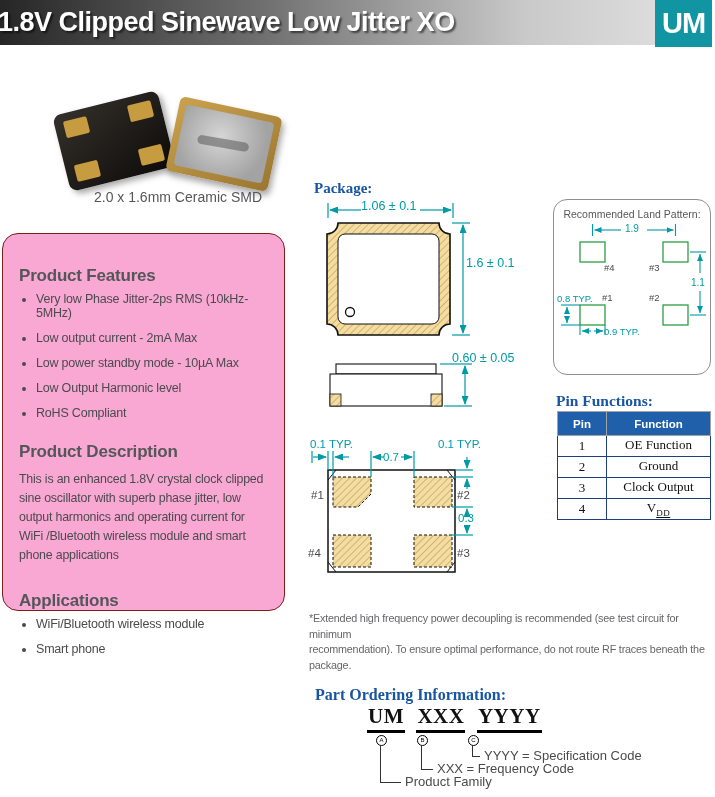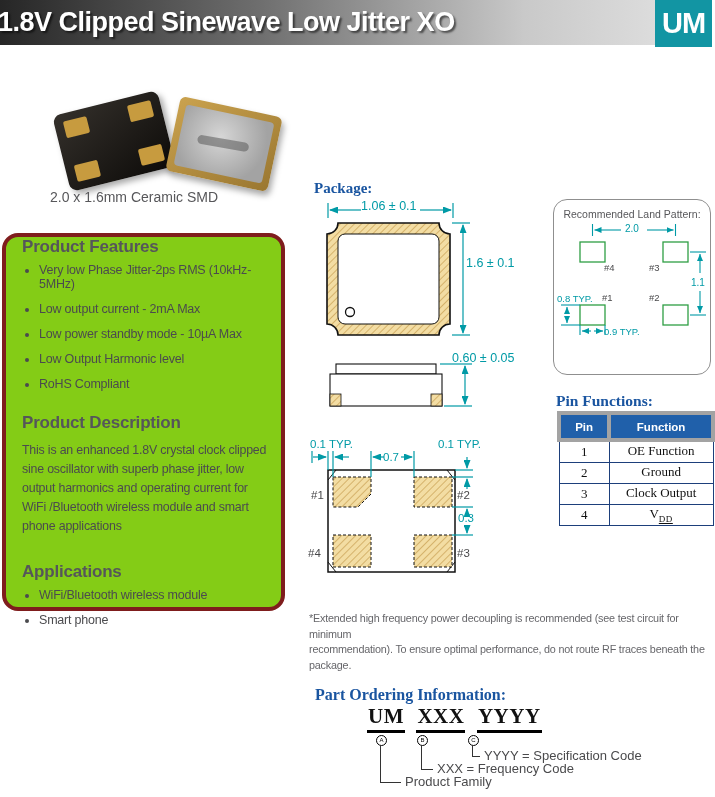--- a/index.html
+++ b/index.html
@@ -21,25 +21,25 @@
     background:linear-gradient(150deg,#34302b,#0d0b09);border-radius:8px;
     box-shadow:3px 4px 6px rgba(0,0,0,0.35);}
   .chip-pad{position:absolute;width:24px;height:17px;background:#c79b3f;border-radius:2px;}
   #chip-top{left:172px;top:106px;width:104px;height:76px;transform:rotate(12deg);
     background:linear-gradient(135deg,#caa24e,#9a7731);border-radius:6px;
     box-shadow:3px 4px 6px rgba(0,0,0,0.35);}
   #chip-top-face{position:absolute;left:7px;top:7px;right:7px;bottom:7px;border-radius:4px;
     background:radial-gradient(circle at 45% 40%,#d6d6d6,#a3a3a3 75%);}
   #chip-logo-mark{position:absolute;left:18px;top:26px;width:52px;height:9px;border-radius:5px;
     background:rgba(90,90,90,0.55);transform:rotate(-2deg);}
-  #product-caption{left:50px;top:189px;width:212px;text-align:left;font-size:14px;color:#57575a;}
+  #product-caption{left:50px;top:189px;width:212px;text-align:right;font-size:14px;color:#57575a;}
 
   
   #info-panel{left:2px;top:233px;width:283px;height:378px;box-sizing:border-box;
-    background:#84cc16;border:4px solid #7f1d1d;border-radius:16px;padding:0 12px 0 16px;}
+    background:#f9a8d4;border:1px solid #7f1d1d;border-radius:16px;padding:32px 12px 0 16px;}
   .panel-h{font-size:17px;font-weight:bold;color:#55565a;margin:0 0 6px 0;letter-spacing:-0.2px;}
   .panel-list{margin:6px 0 0 0;padding:0 0 0 17px;}
   .panel-list li{font-size:12.5px;color:#4b4b4e;margin-bottom:11px;letter-spacing:-0.2px;}
   #description-title{margin-top:22px;}
   #description-text{font-size:12.4px;color:#4b4b4e;line-height:19px;margin:8px 0 0 0;
     width:252px;letter-spacing:-0.2px;}
   #applications-title{margin-top:26px;}
 
   
   .blue-h{font-family:"Liberation Serif",serif;font-weight:bold;color:#1a55a0;}
@@ -55,21 +55,21 @@
 
   
   #land-pattern-box{left:553px;top:199px;width:158px;height:176px;box-sizing:border-box;
     border:1px solid #8f8f8f;border-radius:14px;background:#fff;}
   #land-pattern-title{left:558px;top:208px;width:148px;text-align:center;
     font-size:10.5px;color:#57575a;white-space:nowrap;}
 
   
   #pin-functions-table{left:557px;top:411px;border-collapse:collapse;}
   #pin-functions-table th{background:#2060aa;color:#fff;font-size:11.5px;font-weight:bold;
-    border:4px solid #a3a3a3;height:21px;}
+    border:1px solid #a3a3a3;height:21px;}
   #pin-functions-table td{font-family:"Liberation Serif",serif;font-size:13px;color:#111;
     border:1px solid #1d3f7b;height:18px;text-align:center;}
   .col-pin{width:46px;} .col-fn{width:101px;}
   #pin-functions-table sub{font-size:9px;letter-spacing:0.5px;text-decoration:underline;}
 
   
   #footnote-text{left:309px;top:611px;width:402px;font-size:10.8px;line-height:15.5px;
     color:#66666a;letter-spacing:-0.2px;white-space:pre-line;}
 
   
@@ -247,21 +247,21 @@
       <line x1="8" y1="84" x2="27" y2="84"></line>
         <line x1="8" y1="104" x2="27" y2="104"></line>
       <line x1="14" y1="92" x2="14" y2="86" marker-end="url(#a4)"></line>
       <line x1="14" y1="96" x2="14" y2="102" marker-end="url(#a4)"></line>
       <line x1="27" y1="104" x2="27" y2="114"></line>
         <line x1="52" y1="104" x2="52" y2="114"></line>
       <line x1="38" y1="110" x2="29" y2="110" marker-end="url(#a4)"></line>
       <line x1="41" y1="110" x2="50" y2="110" marker-end="url(#a4)"></line>
     </g>
   </svg>
-  <span class="abs dim-sm" style="left:625px;top:223px">2.0</span>
+  <span class="abs dim-sm" style="left:625px;top:223px">1.9</span>
   <span class="abs dim-sm" style="left:691px;top:277px">1.1</span>
   <span class="abs dim-sm" style="left:557px;top:293px;font-size:9.5px">0.8  TYP.</span>
   <span class="abs dim-sm" style="left:604px;top:326px;font-size:9.5px">0.9  TYP.</span>
   <span class="abs padlab-sm" style="left:604px;top:262px">#4</span>
   <span class="abs padlab-sm" style="left:649px;top:262px">#3</span>
   <span class="abs padlab-sm" style="left:602px;top:292px">#1</span>
   <span class="abs padlab-sm" style="left:649px;top:292px">#2</span>
 
   <div id="pin-functions-title" class="abs blue-h">Pin Functions:</div>
   <table id="pin-functions-table" class="abs">

